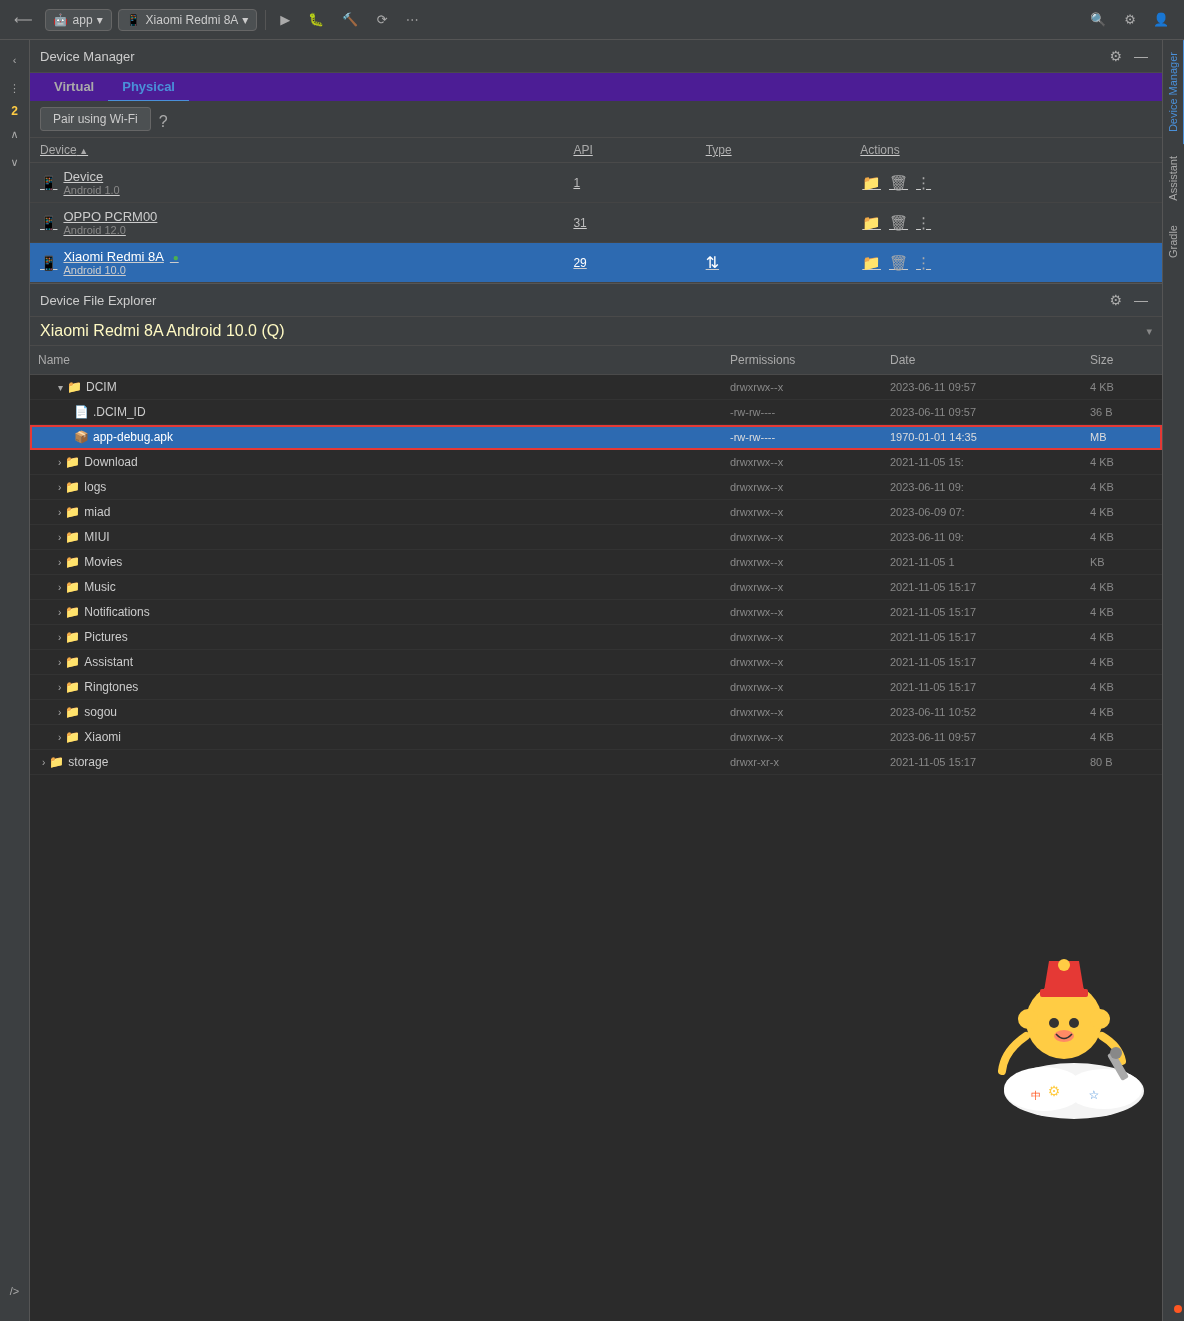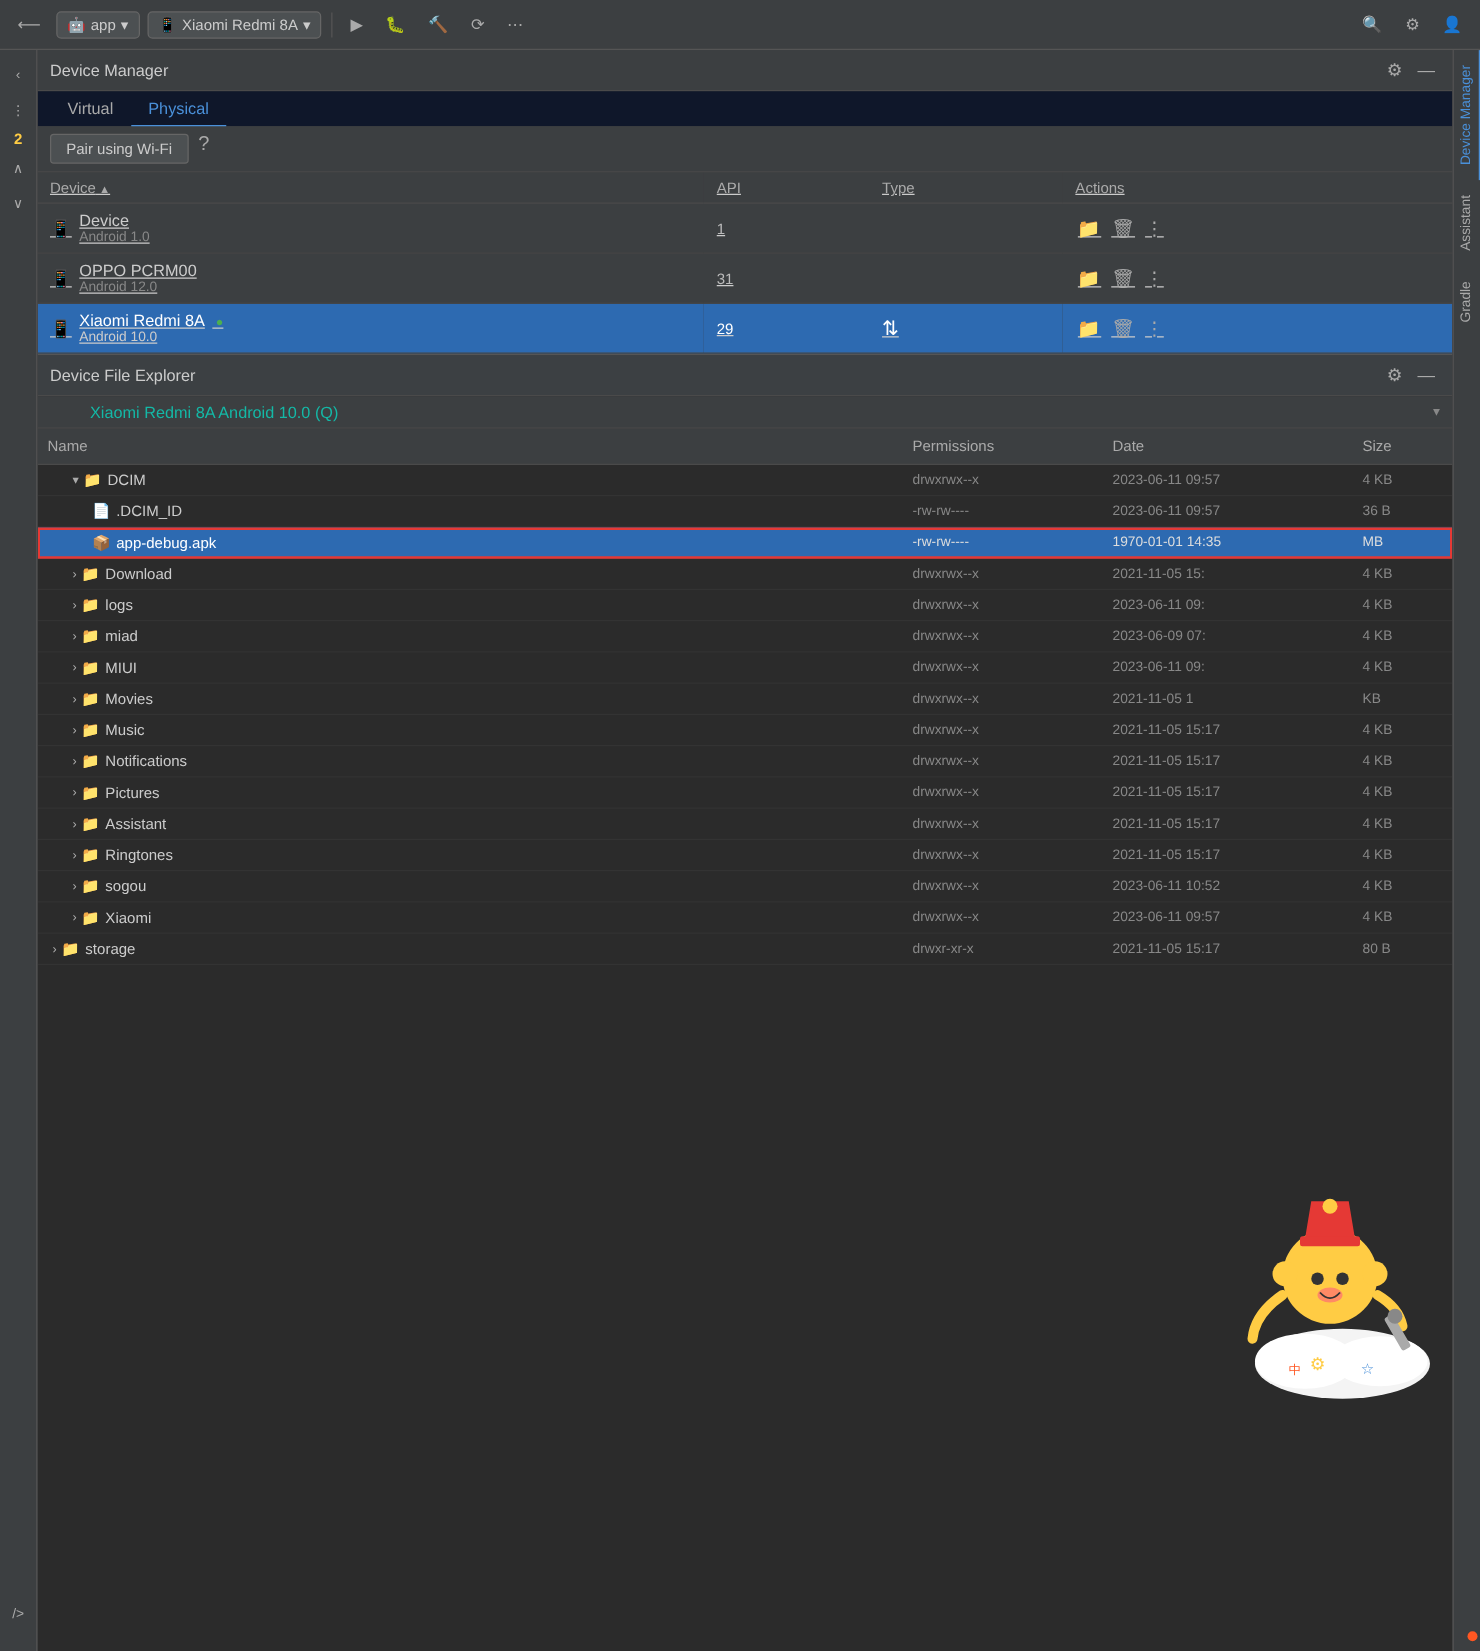--- a/index.html
+++ b/index.html
@@ -128,39 +128,40 @@
       cursor: pointer;
       padding: 2px 4px;
       font-size: 14px;
       border-radius: 2px;
     }
 
     
     .tabs {
       display: flex;
       padding: 0 10px;
-      background: #0f172a;
+      background: #4c1d95;
+      font-weight: bold;
     }
     .tab {
       padding: 6px 14px;
       font-size: 13px;
       color: #aaa;
       cursor: pointer;
       border-bottom: 2px solid transparent;
       margin-bottom: -1px;
     }
     .tab.active {
       color: #4a90d9;
       border-bottom: 2px solid #4a90d9;
     }
 
     
     .device-toolbar {
       display: flex;
-      align-items: flex-start;
+      align-items: flex-end;
       padding: 6px 10px;
       gap: 8px;
       background: #3c3f41;
       border-bottom: 1px solid #4a4a4a;
     }
     .pair-btn {
       background: #4c5052;
       border: 1px solid #666;
       color: #ccc;
       padding: 4px 12px;
@@ -233,21 +234,21 @@
     
     .device-selector {
       background: #3c3f41;
       border-bottom: 1px solid #4a4a4a;
       padding: 5px 10px;
       display: flex;
       align-items: center;
       justify-content: space-between;
       cursor: pointer;
     }
-    .device-selector-text { font-size: 13px; color: #14b8a6; margin-left: 32px; }
+    .device-selector-text { font-size: 16px; color: #fef9c3; }
     .device-selector-arrow { color: #888; font-size: 11px; }
 
     
     .file-tree-header {
       display: grid;
       grid-template-columns: 1fr 160px 200px 80px;
       background: #3c3f41;
       border-bottom: 1px solid #4a4a4a;
       padding: 4px 0;
     }

